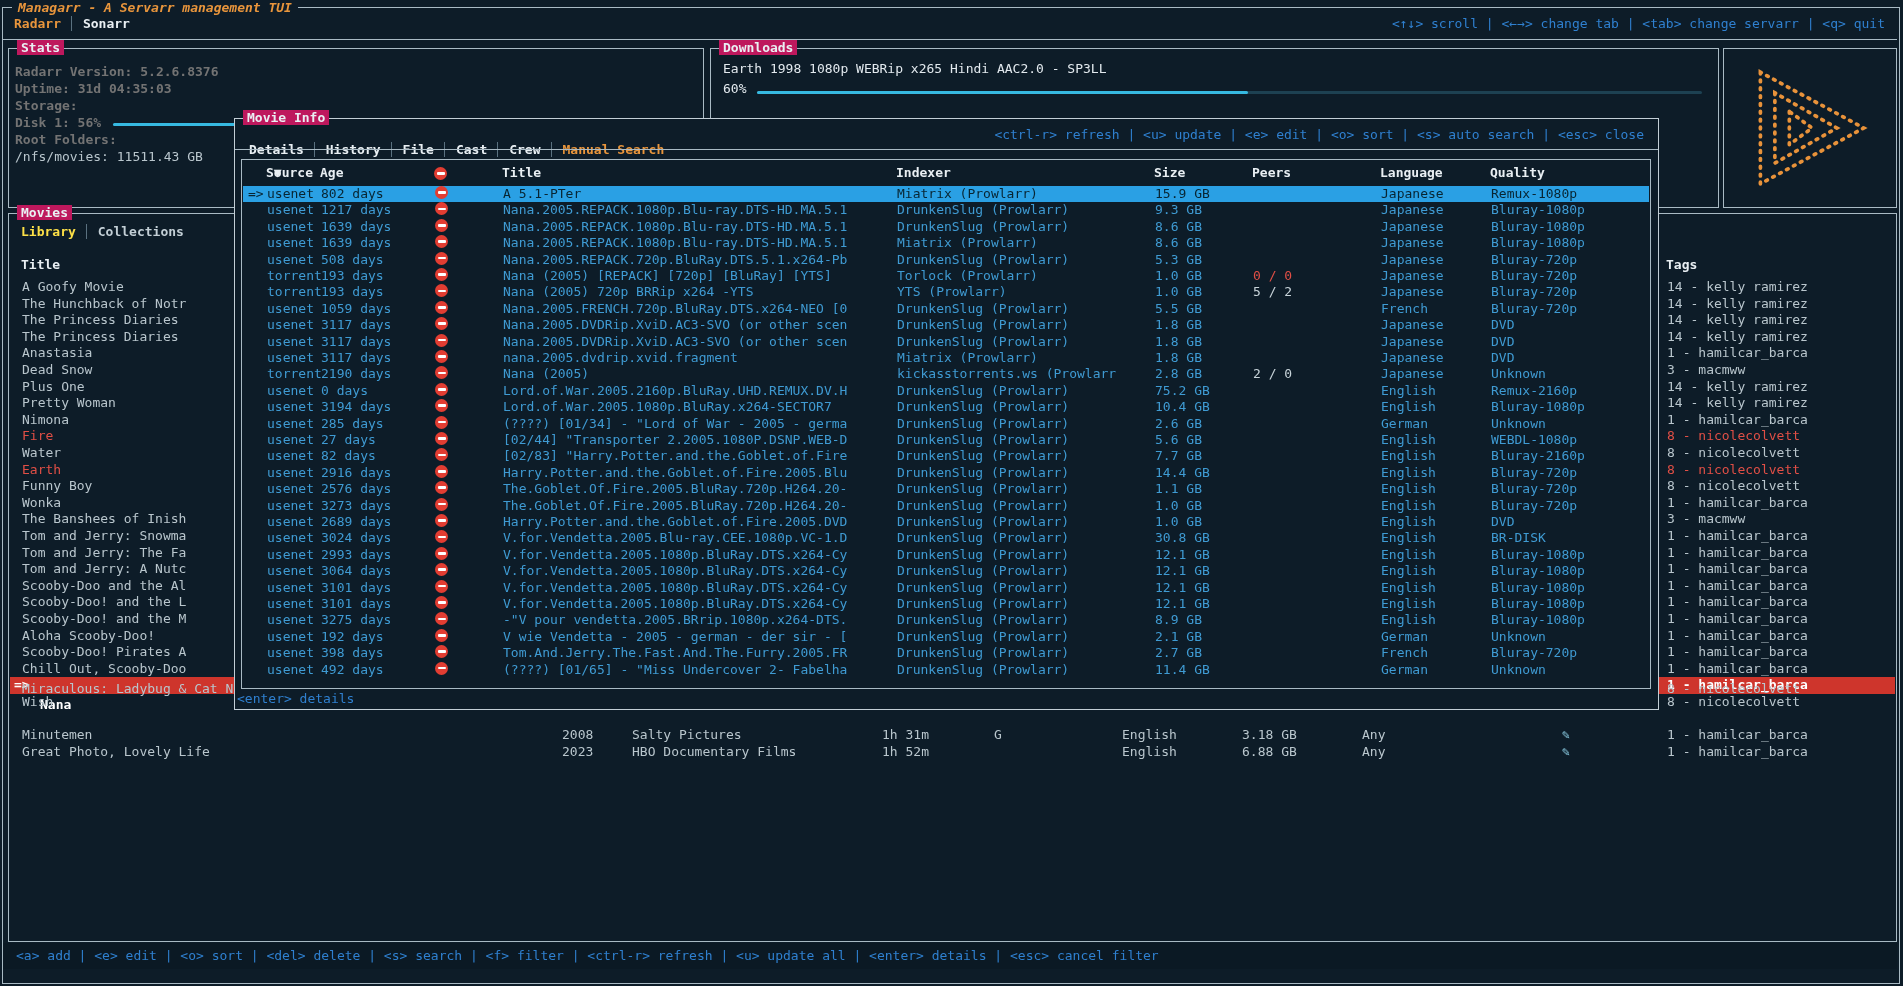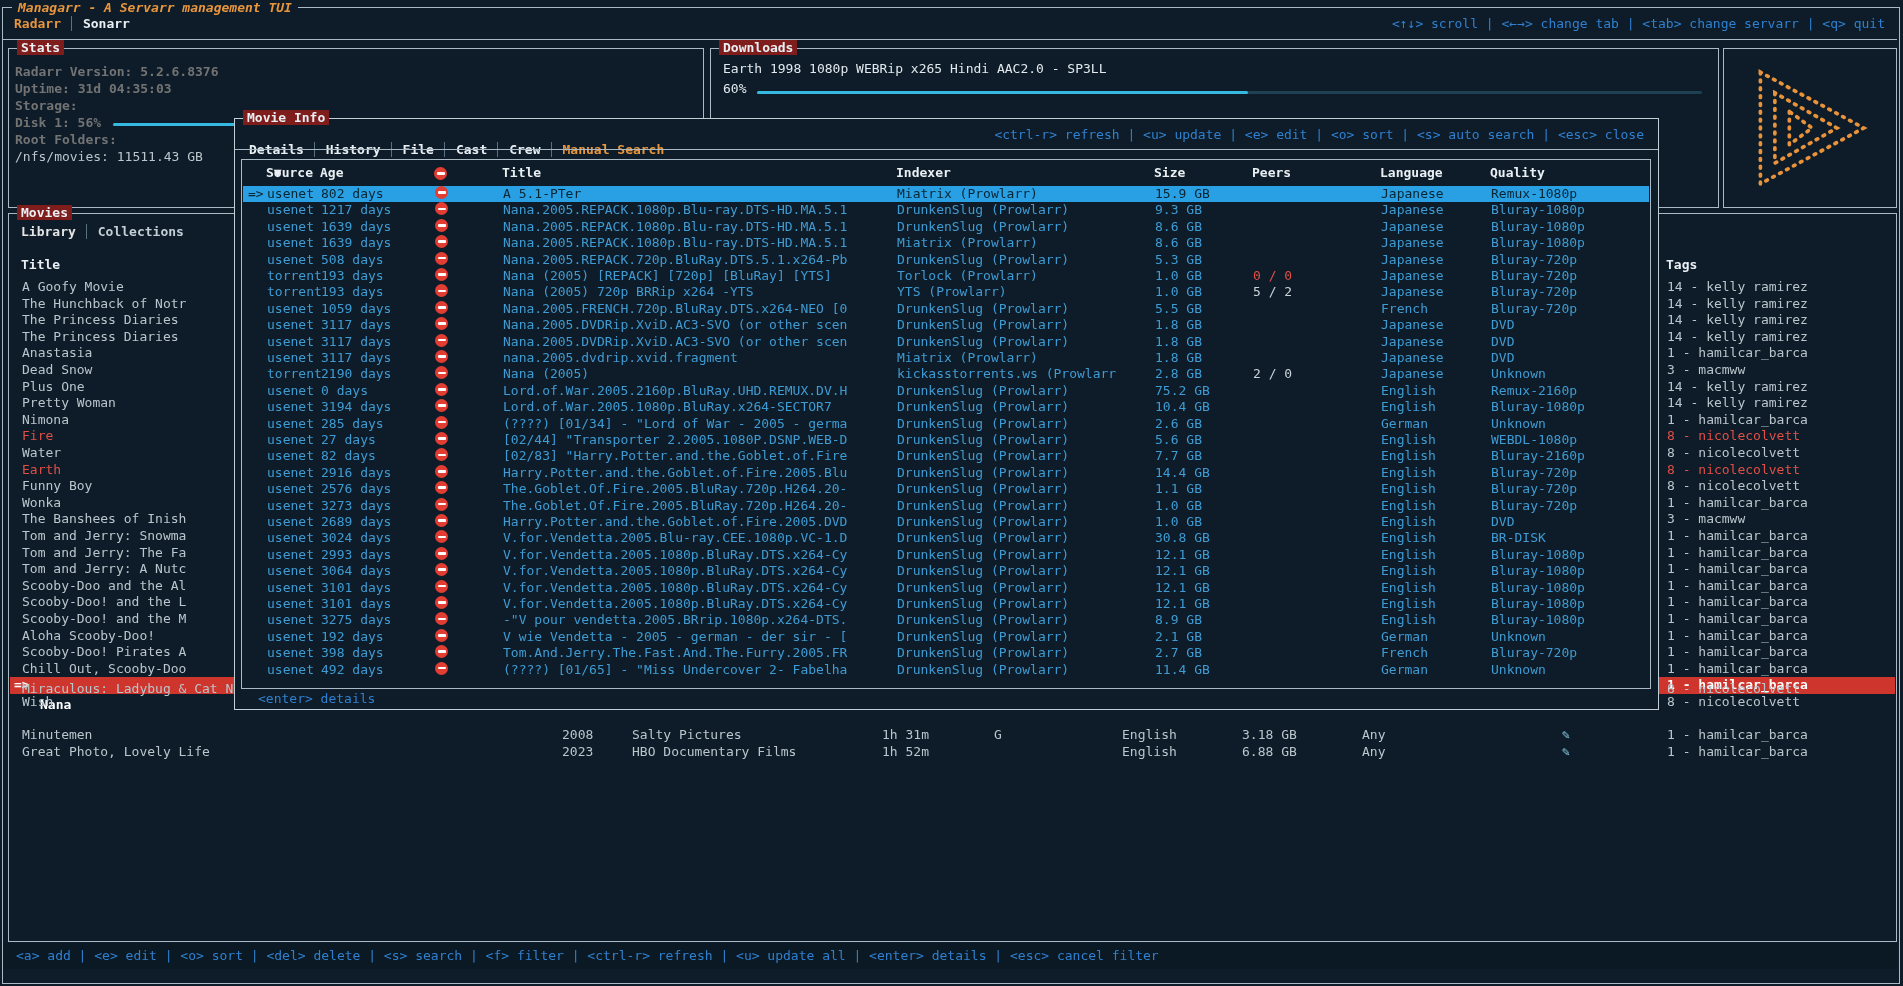--- a/index.html
+++ b/index.html
@@ -16,21 +16,21 @@
   .tabs .tab{display:inline-block;font-weight:bold;color:#c3cfd6;}
   .tabs .tab+.tab{border-left:1px solid #5a7180;margin-left:10px;padding-left:11px;}
   .servarr-tabs{left:14px;top:16px;}
   .servarr-tabs .tab.active{color:#e8953c;}
   .servarr-tabs .tab{color:#e9eff3;}
   .top-help{position:absolute;right:18px;top:16px;color:#2f80d0;}
   .tabs-rule{position:absolute;left:3px;top:39px;width:1894px;border-top:1px solid #a9bac4;}
 
   
   .panel{position:absolute;border:1px solid #a9bac4;background:#0d1c28;}
-  .panel-title{position:absolute;top:-9px;left:8px;background:#7f1d1d;padding:0 4px;
+  .panel-title{position:absolute;top:-9px;left:8px;background:#be185d;padding:0 4px;
                font-weight:bold;color:#e9eff3;}
 
   
   .stats-panel{left:8px;top:48px;width:694px;height:158px;}
   .stats-lines{position:absolute;left:6px;top:14px;line-height:17px;}
   .gauge{position:absolute;height:3px;border-radius:2px;background:#1d4152;}
   .gauge-fill{display:block;height:3px;border-radius:2px;background:#36b9e1;}
   .disk-gauge{left:104px;top:74px;width:578px;}
 
   
@@ -40,21 +40,21 @@
   .dl-gauge{left:46px;top:42px;width:945px;}
 
   
   .logo-panel{left:1723px;top:48px;width:172px;height:158px;}
   .logo{position:absolute;left:24px;top:17px;}
   .logo polygon{fill:none;stroke:#e8923a;stroke-width:3.6;stroke-dasharray:1.6 6;stroke-linecap:round;}
 
   
   .movies-panel{left:8px;top:213px;width:1887px;height:727px;}
   .movies-tabs{left:12px;top:10px;}
-  .movies-tabs .tab.active{color:#e5e5e5;}
+  .movies-tabs .tab.active{color:#fde047;}
   .mv-header{position:absolute;left:0;top:43px;width:100%;height:17px;}
   .mv-header .hdr{position:absolute;font-weight:bold;color:#e9eff3;}
   .movie-row{position:absolute;left:1px;right:1px;height:16.6px;line-height:16.6px;}
   .movie-row span{position:absolute;top:0;}
   .c-title{left:12px;}  .c-year{left:552px;}  .c-studio{left:622px;} .c-runtime{left:872px;}
   .c-rating{left:984px;}.c-lang{left:1112px;} .c-size{left:1232px;} .c-profile{left:1352px;}
   .c-mon{left:1552px;color:#8fd1e8;} .c-tag{left:1657px;}
   .movie-row .sel-prefix{left:4px;}
   .movie-row.missing .c-title,.movie-row.missing .c-tag{color:#e14f46;}
   .movie-row.sel{background:#ce352c;}
@@ -80,21 +80,21 @@
   .s-source{left:24px;} .s-age{left:78px;} .s-reject{left:192px;} .s-title{left:260px;}
   .s-indexer{left:654px;} .s-size{left:912px;} .s-peers{left:1010px;} .s-lang{left:1138px;} .s-quality{left:1248px;}
   .search-row .s-peers{color:#c8d4da;text-align:right;}
   .search-row .s-peers.alert{color:#e14f46;}
   .search-row .sel-prefix{left:5px;}
   .search-row.sel{background:#2aa0e4;}
   .search-row.sel span{color:#082532;}
   .reject{position:absolute;top:2px;width:13px;height:13px;border-radius:50%;background:#e23d32;}
   .reject::after{content:"";position:absolute;left:2.5px;top:5.2px;width:8px;height:2.6px;background:#ffffff;border-radius:1px;}
   .search-header .reject{top:2px;}
-  .modal-footer{position:absolute;left:23px;top:572px;color:#2f80d0;}
+  .modal-footer{position:absolute;left:2px;top:572px;color:#2f80d0;}
 </style>
 </head>
 <body>
 
 <div class="app-frame"></div>
 <div class="app-title">Managarr - A Servarr management TUI</div>
 <div class="tabs servarr-tabs" id="servarr-tabs"><span class="tab active">Radarr</span><span class="tab">Sonarr</span></div>
 <div class="top-help">&lt;↑↓&gt; scroll | &lt;←→&gt; change tab | &lt;tab&gt; change servarr | &lt;q&gt; quit</div>
 <div class="tabs-rule"></div>
 

